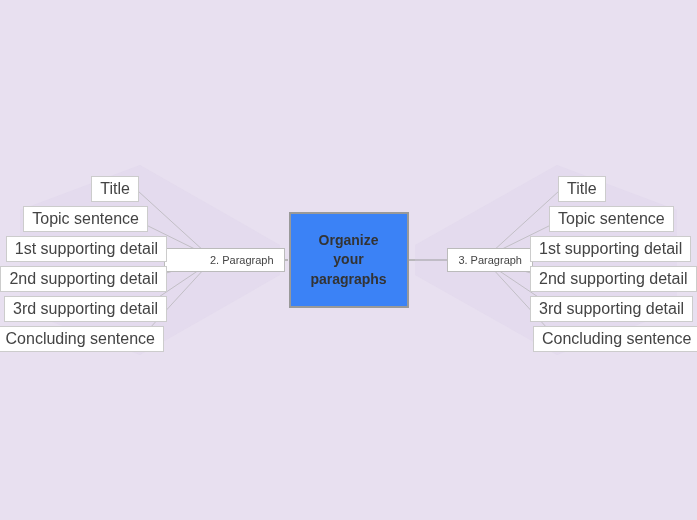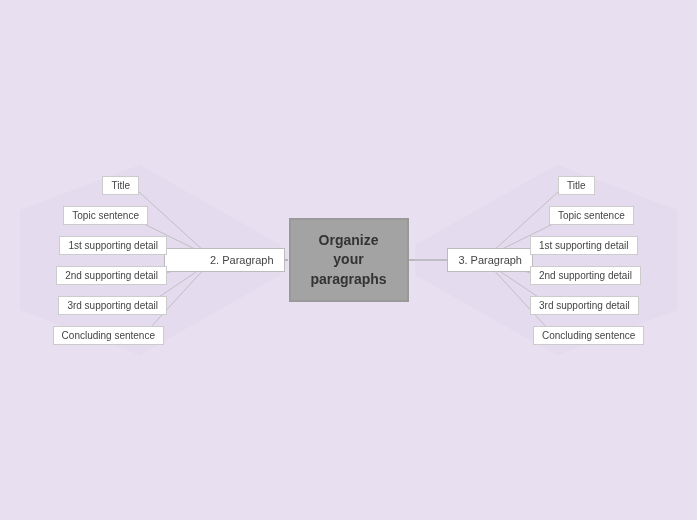--- a/index.html
+++ b/index.html
@@ -30,22 +30,22 @@
       pointer-events: none;
     }
 
     
     .center-box {
       position: absolute;
       left: 50%;
       top: 50%;
       transform: translate(-50%, -50%);
       width: 120px;
-      height: 84px;
-      background: #a3a3a3;
+      height: 96px;
+      background: #3b82f6;
       border: 2px solid #999;
       display: flex;
       align-items: center;
       justify-content: center;
       text-align: center;
       font-size: 14px;
       font-weight: bold;
       color: #333;
       z-index: 10;
       line-height: 1.4;
@@ -75,21 +75,21 @@
       top: 50%;
       transform: translateY(-50%);
     }
 
     
     .leaf-node {
       position: absolute;
       background: white;
       border: 1px solid #ccc;
       padding: 3px 8px;
-      font-size: 10px;
+      font-size: 16px;
       color: #444;
       white-space: nowrap;
       z-index: 10;
     }
   </style>
 </head>
 <body>
 
 <div class="diagram-container">
 

